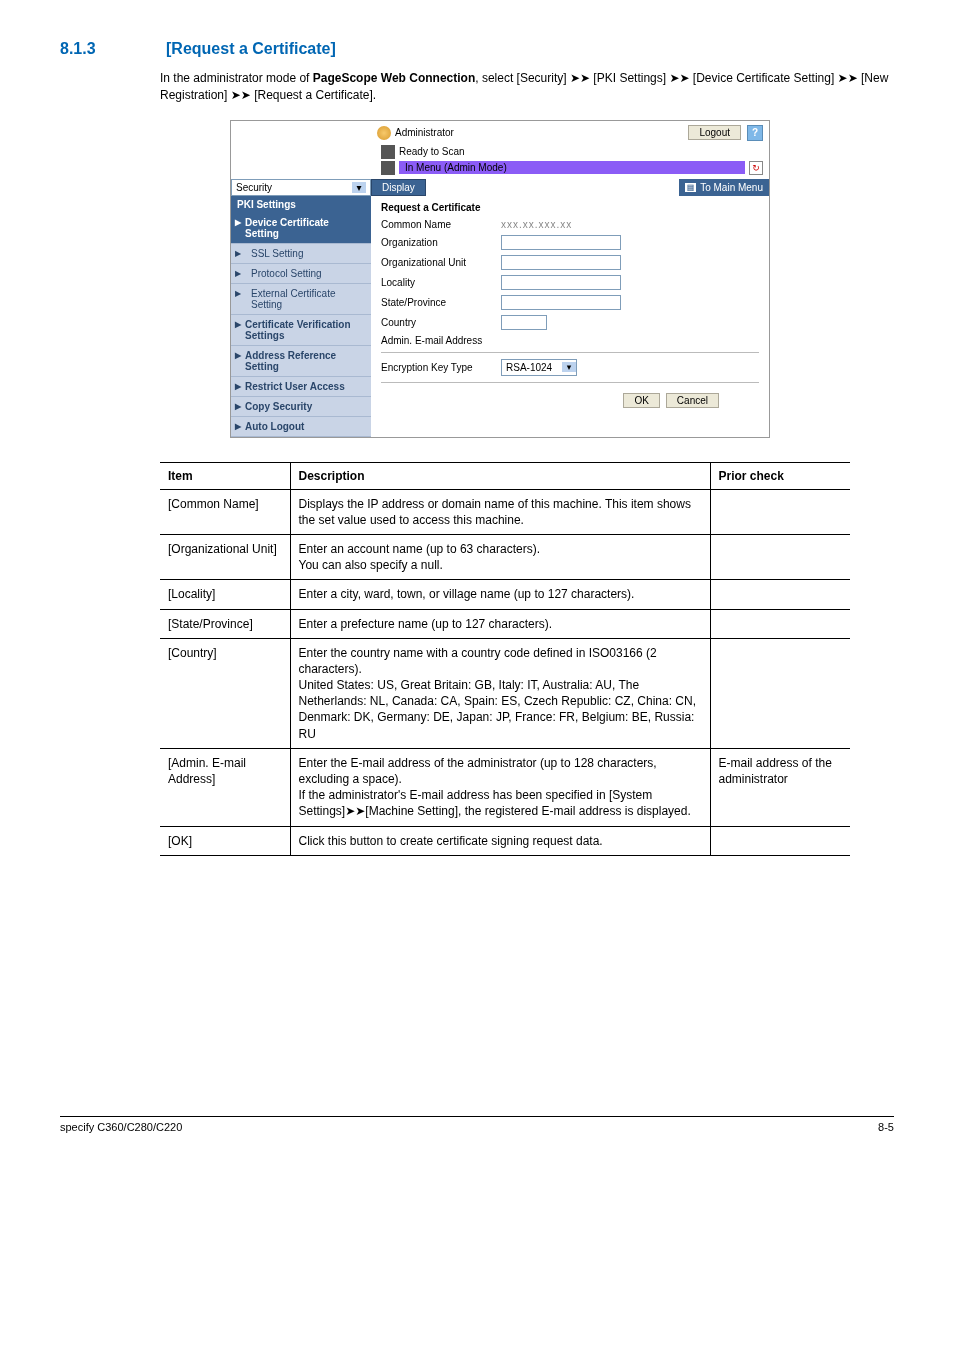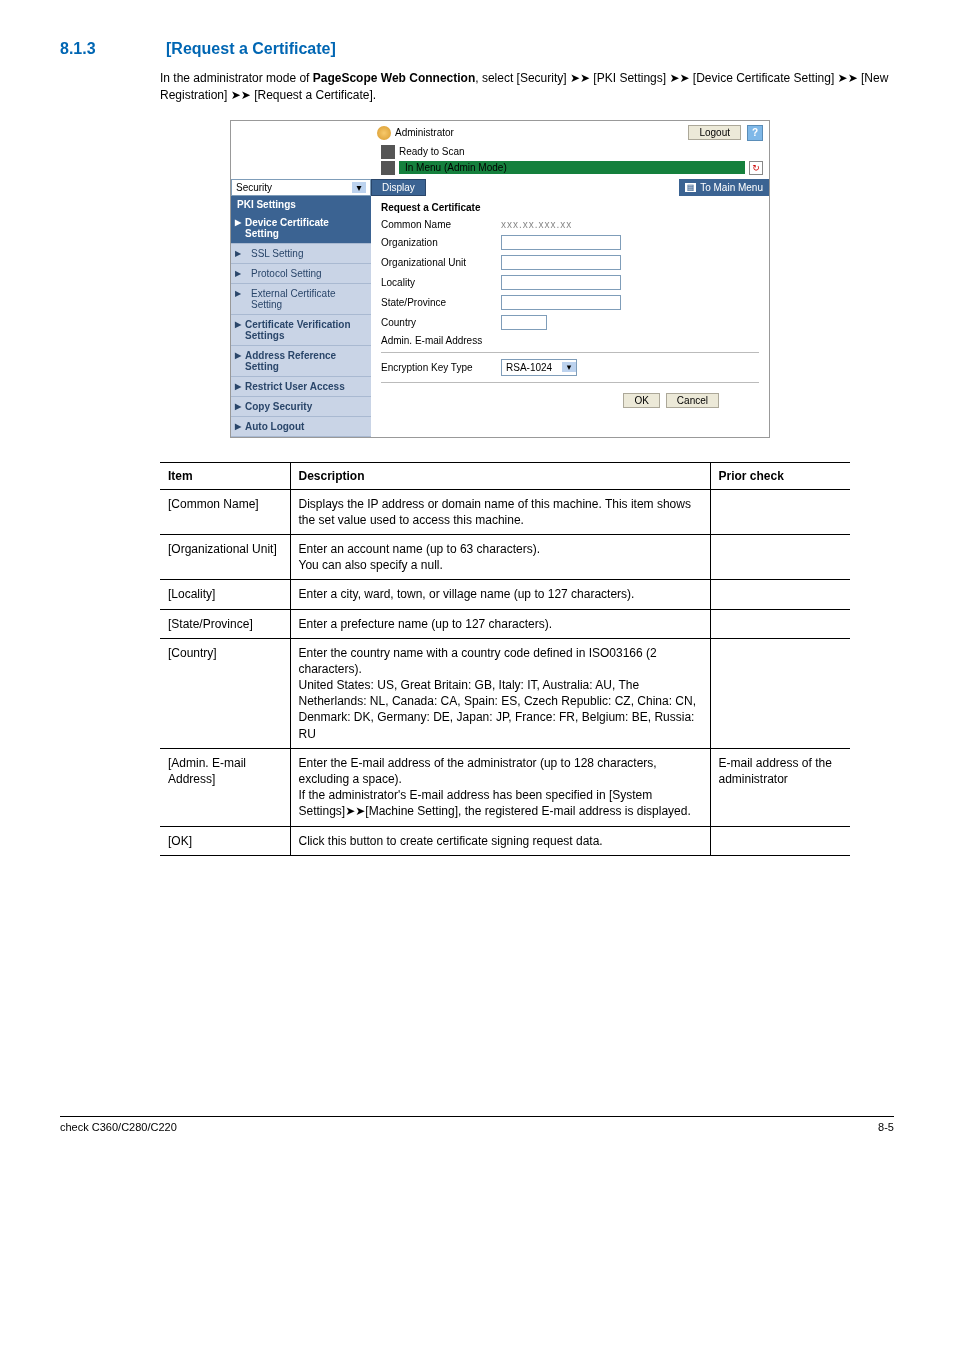--- a/index.html
+++ b/index.html
@@ -86,21 +86,21 @@
   }
   .admin-label { display:flex; align-items:center; gap:4px; margin-left:140px;}
   .logout-btn {
     background: #ece9d8; border:1px solid #aca899; padding:1px 10px; font-size:10px;
   }
   .help-icon {
     width:16px;height:16px; background:#7fb8e8; color:#fff; display:flex;align-items:center;justify-content:center; border:1px solid #5a8db8; font-weight:bold;
   }
   .shot-status { margin-left:144px; padding:0 6px 4px; display:flex; flex-direction:column; gap:2px;}
   .status-row { display:flex; align-items:center; gap:4px; }
-  .yellow-bar { background:#15803d; padding:1px 6px; flex:1; }
+  .yellow-bar { background:#8b5cf6; padding:1px 6px; flex:1; }
   .refresh-icon { width:14px;height:14px; border:1px solid #888; display:flex;align-items:center;justify-content:center; color:#c00; font-size:9px;}
   .shot-bar {
     display:flex; align-items:stretch;
   }
   .sec-dd {
     width:140px; background:#fff; border:1px solid #7f9db9; font-size:10px; padding:1px 4px; display:flex; justify-content:space-between; align-items:center;
   }
   .sec-dd .dd-arrow { background:#bcd2ee; width:14px; text-align:center; }
   .disp-btn {
     background:#3b6392; color:#fff; font-size:10px; padding:2px 10px; border:1px solid #2a466a;
@@ -310,16 +310,16 @@
         </tr>
         <tr>
           <td>[OK]</td>
           <td>Click this button to create certificate signing request data.</td>
           <td></td>
         </tr>
       </tbody>
   </table>
 
   <div class="footer">
-    <span>check C360/C280/C220</span>
+    <span>specify C360/C280/C220</span>
     <span>8-5</span>
   </div>
 </div>
 
 </body></html>

